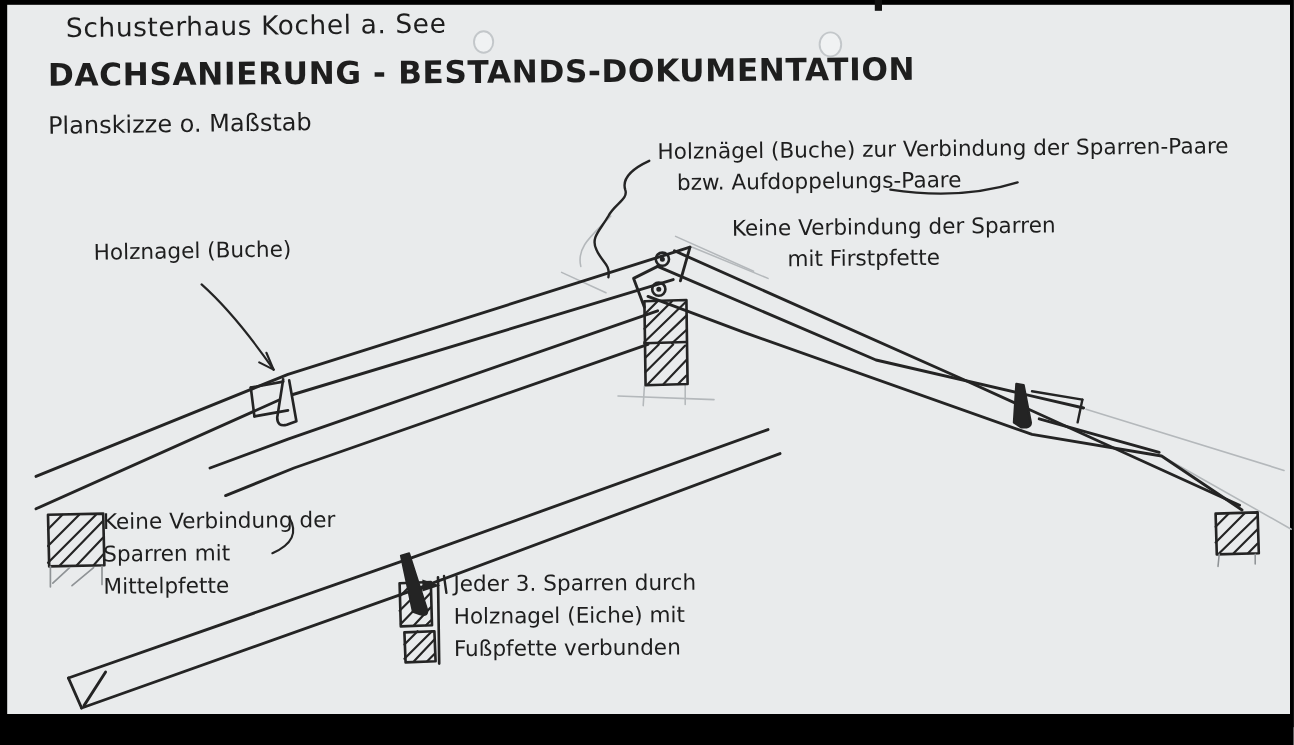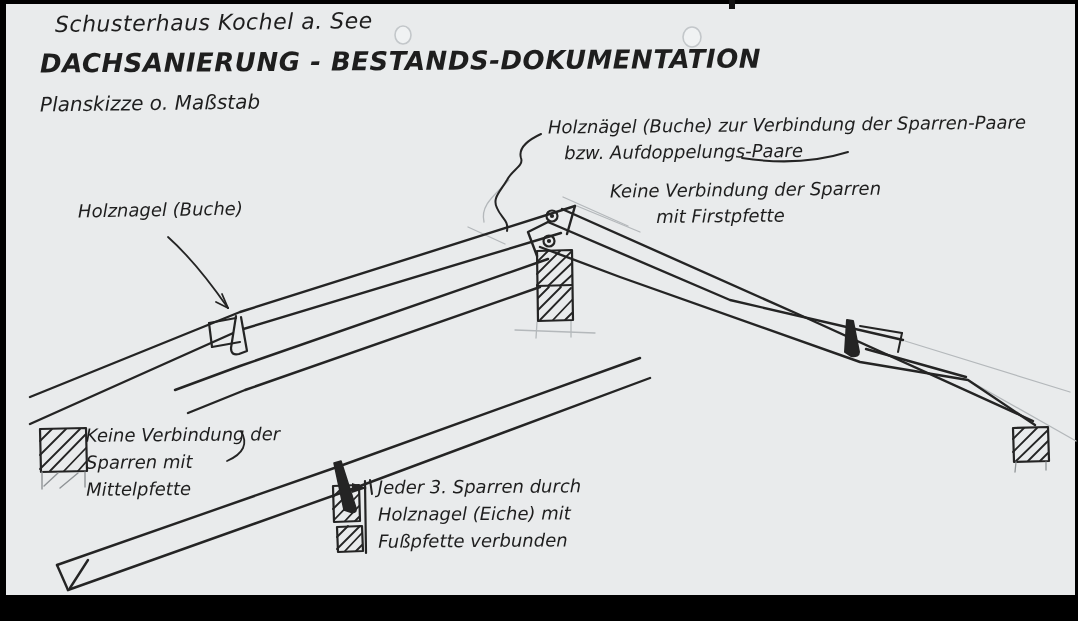--- a/index.html
+++ b/index.html
@@ -1,17 +1,17 @@
 <!DOCTYPE html>
 <html><head>
 <meta charset="utf-8">
 <style>
   html,body{margin:0;padding:0;background:#000;}
   #stage{position:relative;width:1078px;height:606px;background:#000;overflow:hidden;
-         font-family:"DejaVu Sans",sans-serif;font-style:italic;}
+         font-family:"DejaVu Sans",sans-serif;}
   #paper{position:absolute;left:6px;top:4px;right:3px;bottom:11px;background:#e9ebec;}
   #sketch{position:absolute;left:0;top:0;width:1078px;height:621px;}
   .hand{position:absolute;color:#1e1e1e;white-space:nowrap;line-height:26px;}
   .t-project{left:55px;top:10px;font-size:22px;letter-spacing:.5px;transform:rotate(-.7deg);}
   .t-title{left:40px;top:48px;font-size:26px;font-weight:bold;letter-spacing:.5px;transform:rotate(-.4deg);}
   .t-scale{left:40px;top:90px;font-size:20px;transform:rotate(-.8deg);}
   .t-ridge-nails{left:548px;top:112px;font-size:18px;transform:rotate(-.6deg);}
   .t-ridge-nails .l2{margin-left:16px;}
   .t-ridge-noconn{left:610px;top:177px;font-size:18px;transform:rotate(-.6deg);}
   .t-ridge-noconn .l2{margin-left:46px;}

